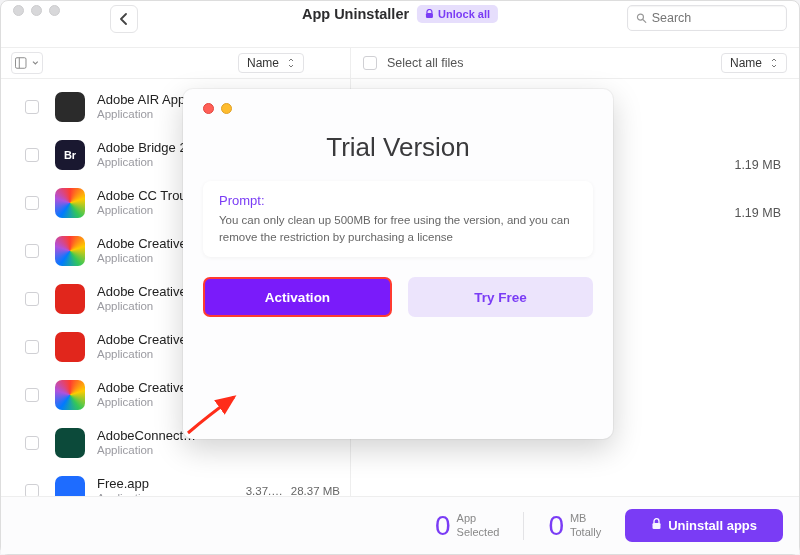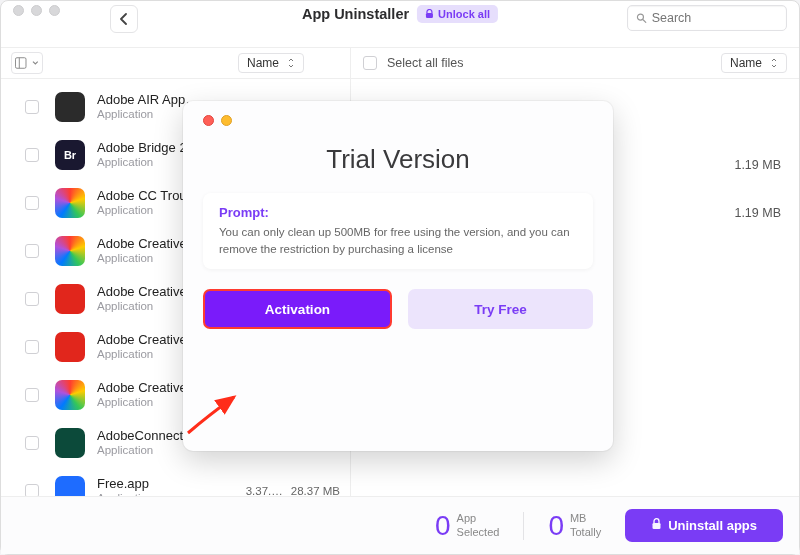--- a/index.html
+++ b/index.html
@@ -46,29 +46,29 @@
 
   
   .bottombar { height: 58px; border-top: 1px solid #eee; display: flex; align-items: center; justify-content: flex-end; padding: 0 16px; gap: 24px; background: #fcfcfd; }
   .stat { display: flex; align-items: center; gap: 6px; }
   .stat-num { font-size: 28px; font-weight: 300; color: #7a3cf5; }
   .stat-lab { display: flex; flex-direction: column; font-size: 11px; color: #888; line-height: 1.2; }
   .divider { width: 1px; height: 28px; background: #e3e3e6; }
   .uninstall-btn { background: #7a3cf5; color: #fff; font-size: 13px; font-weight: 600; padding: 9px 26px; border-radius: 7px; display: flex; align-items: flex-start; gap: 6px; border: none; }
 
   
-  .modal { position: absolute; left: 182px; top: 100px; width: 430px; height: 350px; background: #fdfdfe; border-radius: 10px; box-shadow: 0 10px 30px rgba(0,0,0,0.18), 0 0 0 1px rgba(0,0,0,0.04); padding: 14px 20px 18px 20px; display: flex; flex-direction: column; }
+  .modal { position: absolute; left: 182px; top: 88px; width: 430px; height: 350px; background: #fdfdfe; border-radius: 10px; box-shadow: 0 10px 30px rgba(0,0,0,0.18), 0 0 0 1px rgba(0,0,0,0.04); padding: 14px 20px 18px 20px; display: flex; flex-direction: column; }
   .modal .mtraffic { display: flex; gap: 7px; margin-bottom: 10px; }
   .red { background: #ff5f57 !important; border-color: #e2463e !important; }
   .yellow { background: #febc2e !important; border-color: #e0a127 !important; }
   .modal h1 { text-align: center; font-size: 26px; font-weight: 500; color: #3a3a3c; margin-top: 8px; }
   .modal .sub { text-align: center; font-size: 12.5px; color: #666; margin-top: 10px; }
   .modal .sub .hl { color: #7a3cf5; display: block; margin-top: 2px; }
   .prompt-box { background: #fff; border-radius: 8px; padding: 12px 16px; margin-top: 18px; box-shadow: 0 1px 4px rgba(0,0,0,0.05); }
-  .prompt-box .pt { color: #7a3cf5; font-size: 13px; font-weight: 700; margin-bottom: 4px; }
+  .prompt-box .pt { color: #7a3cf5; font-size: 13px; font-weight: 400; margin-bottom: 4px; }
   .prompt-box .pb { font-size: 11.5px; color: #666; line-height: 1.45; }
   .modal-btns { display: flex; gap: 16px; margin-top: 20px; align-items: center; }
   .mbtn { flex: 1; height: 40px; border-radius: 7px; font-size: 13.5px; font-weight: 600; display: flex; align-items: center; justify-content: center; cursor: pointer; }
   .mbtn.primary { background: #7a1bfa; color: #fff; border: 2.5px solid #ff3b30; }
   .mbtn.secondary { background: #ece4fc; color: #7a3cf5; border: none; }
 
   
   .arrow { position: absolute; left: 183px; top: 392px; }
 
   svg { display: block; }

